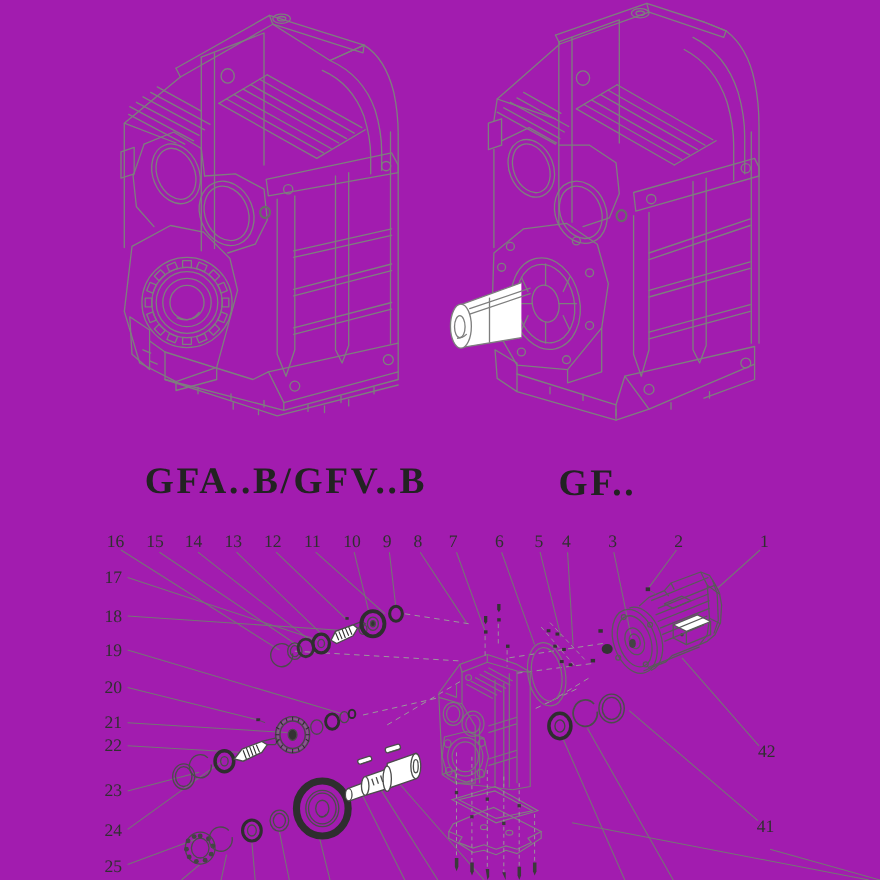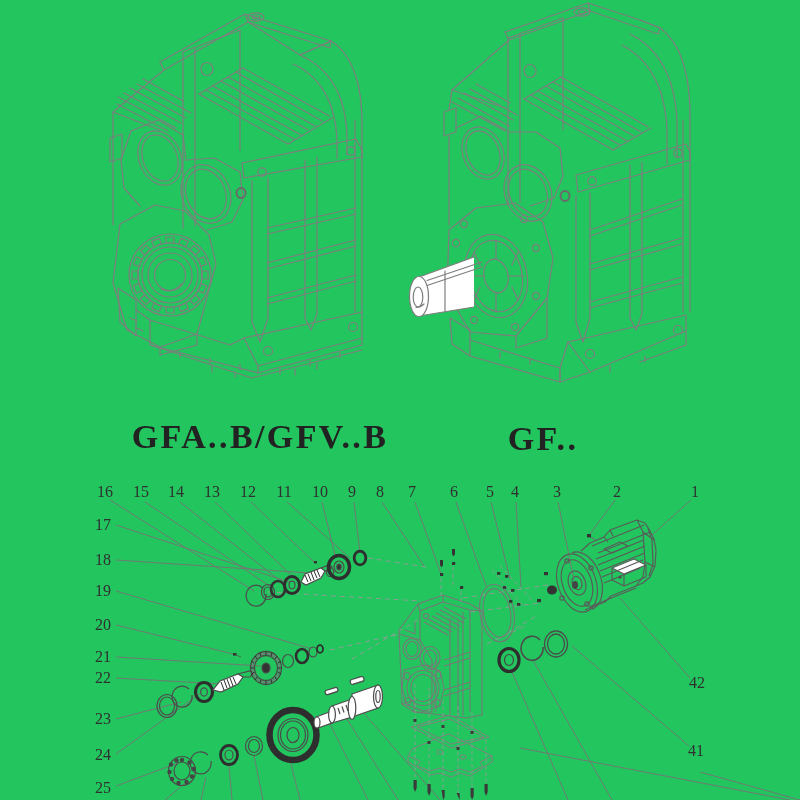--- a/index.html
+++ b/index.html
@@ -1,16 +1,16 @@
 <!DOCTYPE html>
 <html><head>
 <meta charset="utf-8">
 <style>
 html,body{margin:0;padding:0;background:#fff;}
-#page{position:relative;width:800px;height:800px;background:#22c55e;overflow:hidden;
+#page{position:relative;width:800px;height:800px;background:#a21caf;overflow:hidden;
 font-family:"Liberation Serif",serif;}
 svg{position:absolute;top:0;left:0;filter:blur(0.32px);}
 .t1{font-family:"Liberation Serif",serif;font-weight:bold;font-size:34px;fill:#222;letter-spacing:2.4px;}
 .num{font-family:"Liberation Serif",serif;font-size:16px;fill:#303030;}
 </style>
 </head>
 <body>
 <div id="page">
 <svg width="800" height="800" viewBox="0 0 800 800">
 

